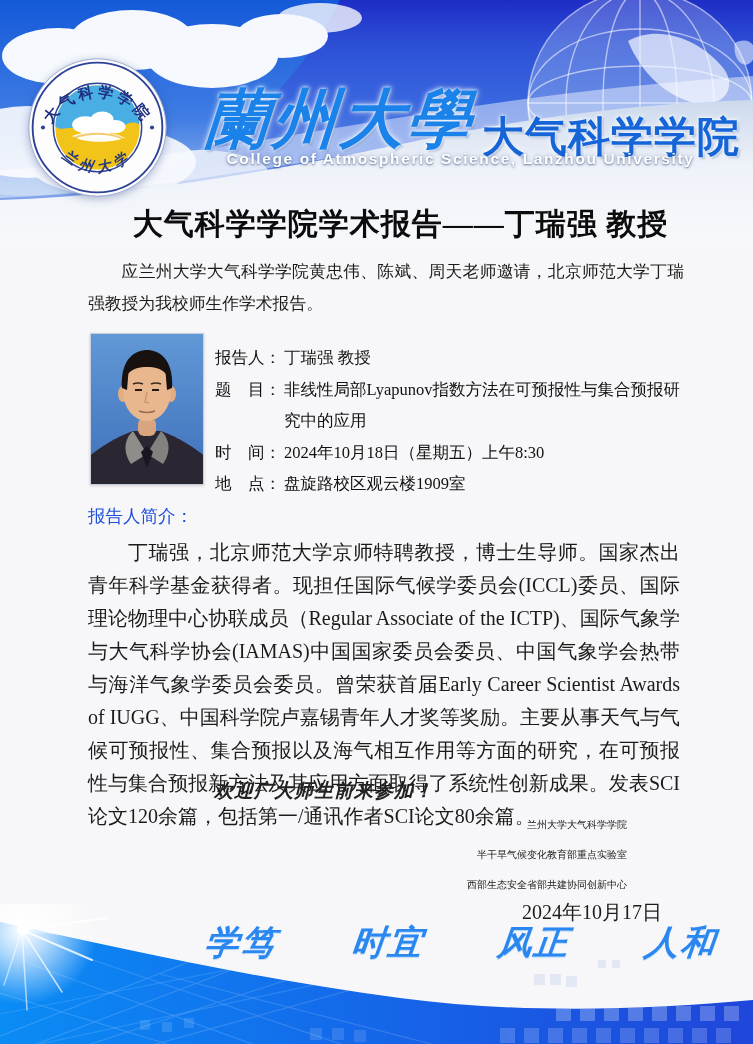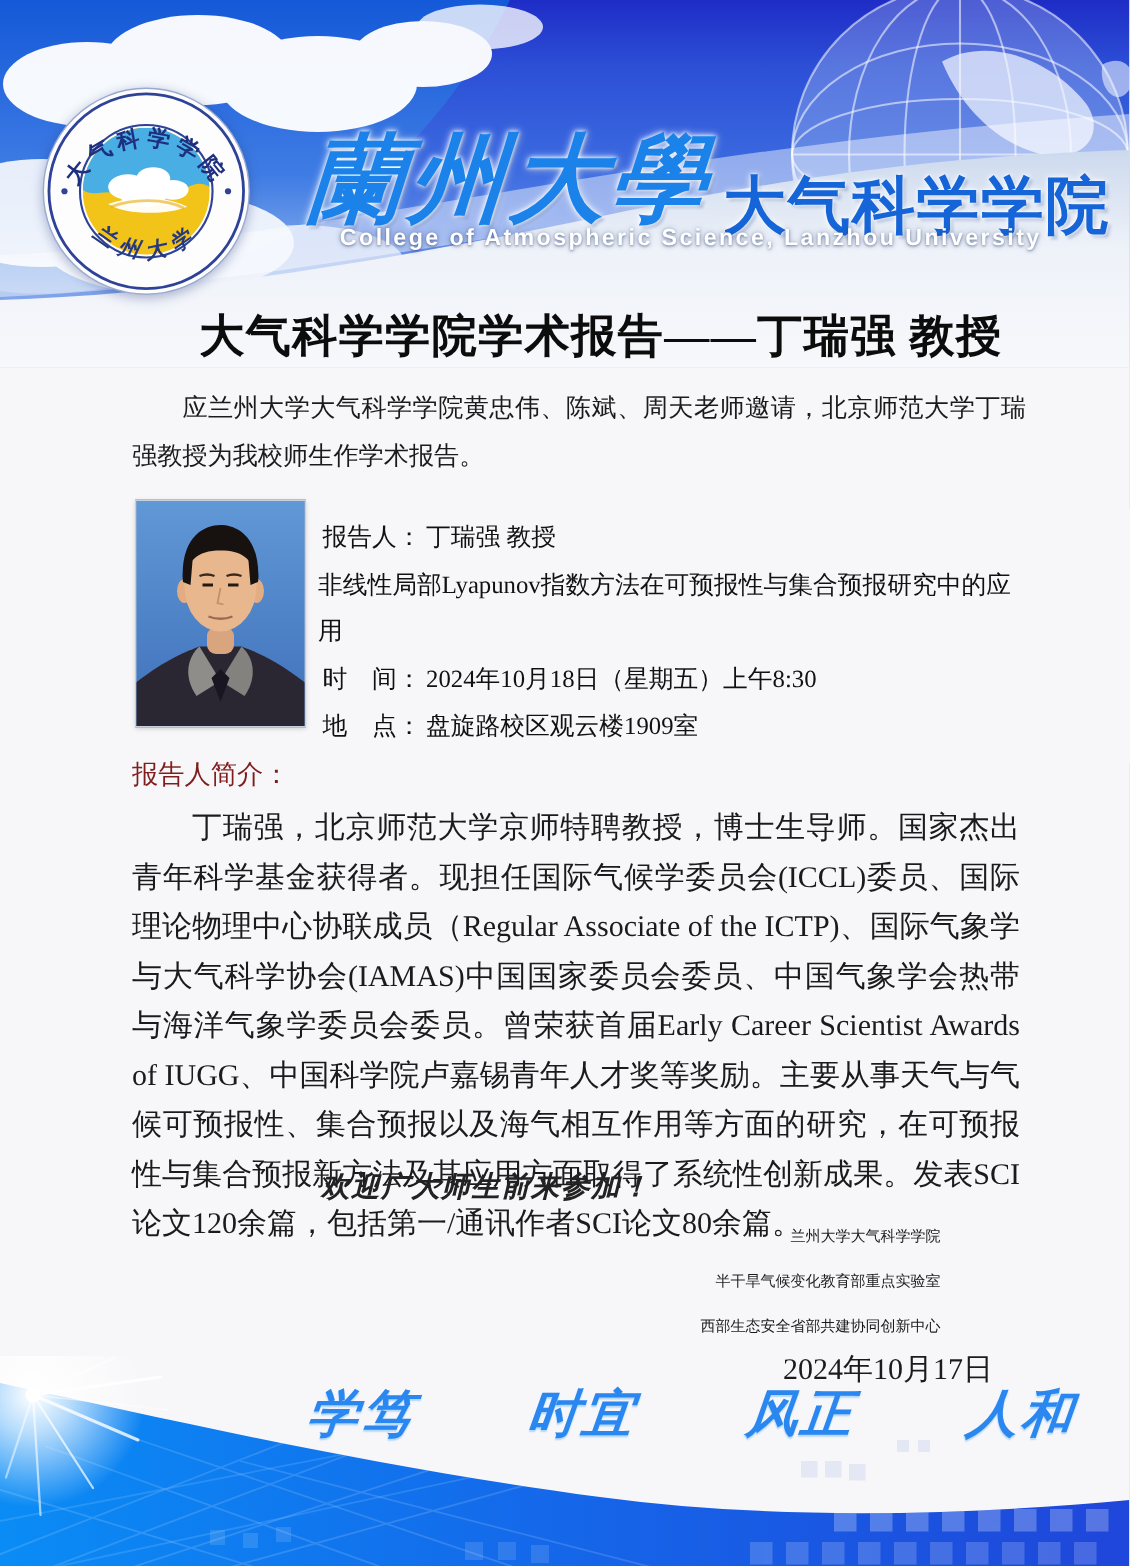--- a/index.html
+++ b/index.html
@@ -42,21 +42,21 @@
   .intro{
     left:88px;top:256px;width:596px;z-index:2;
     font-size:16.8px;line-height:32px;text-align:justify;text-indent:2em;color:#1b1b1b;
   }
   .photo{left:90px;top:333px;width:112px;height:150px;z-index:2;
     border:1px solid #c6cfdc;box-shadow:0 1px 3px rgba(0,0,0,.15);background:#4a82c4;}
   .info{left:212px;top:342px;width:468px;z-index:2;font-size:16.5px;line-height:31.5px;color:#111;}
   .info-row{display:flex;}
   .info-label{flex:0 0 72px;text-align:center;}
   .info-value{flex:1;}
-  .bio-h{left:88px;top:504px;z-index:2;font-size:17.5px;color:#7f1d1d;}
+  .bio-h{left:88px;top:504px;z-index:2;font-size:17.5px;color:#1d4ed8;}
   .bio{
     left:88px;top:536px;width:592px;z-index:2;
     font-size:20px;line-height:33px;text-align:justify;text-indent:2em;color:#1b1b1b;
   }
   .welcome{
     left:0;top:778px;width:648px;z-index:2;text-align:center;
     font-family:"Liberation Sans","DejaVu Sans",sans-serif;
     font-weight:700;font-style:italic;font-size:19px;letter-spacing:1px;color:#222;
   }
   .orgs{right:126px;top:810px;z-index:2;text-align:right;font-size:10px;line-height:30px;color:#1b1b1b;}
@@ -215,20 +215,21 @@
     <path d="M56,58 L54,68 L58,69" stroke="#c78f66" stroke-width="1.2" fill="none"></path>
     <path d="M48,77 Q56,80 64,77" stroke="#9c6a54" stroke-width="1.6" fill="none"></path>
   </svg>
 
   <div class="abs info">
     <div class="info-row">
       <span class="info-label">报告人：</span>
       <span class="info-value">丁瑞强 教授</span>
     </div>
     <div class="info-row">
+      <span class="info-label">题　目：</span>
       <span class="info-value">非线性局部Lyapunov指数方法在可预报性与集合预报研究中的应用</span>
     </div>
     <div class="info-row">
       <span class="info-label">时　间：</span>
       <span class="info-value">2024年10月18日（星期五）上午8:30</span>
     </div>
     <div class="info-row">
       <span class="info-label">地　点：</span>
       <span class="info-value">盘旋路校区观云楼1909室</span>
     </div>

